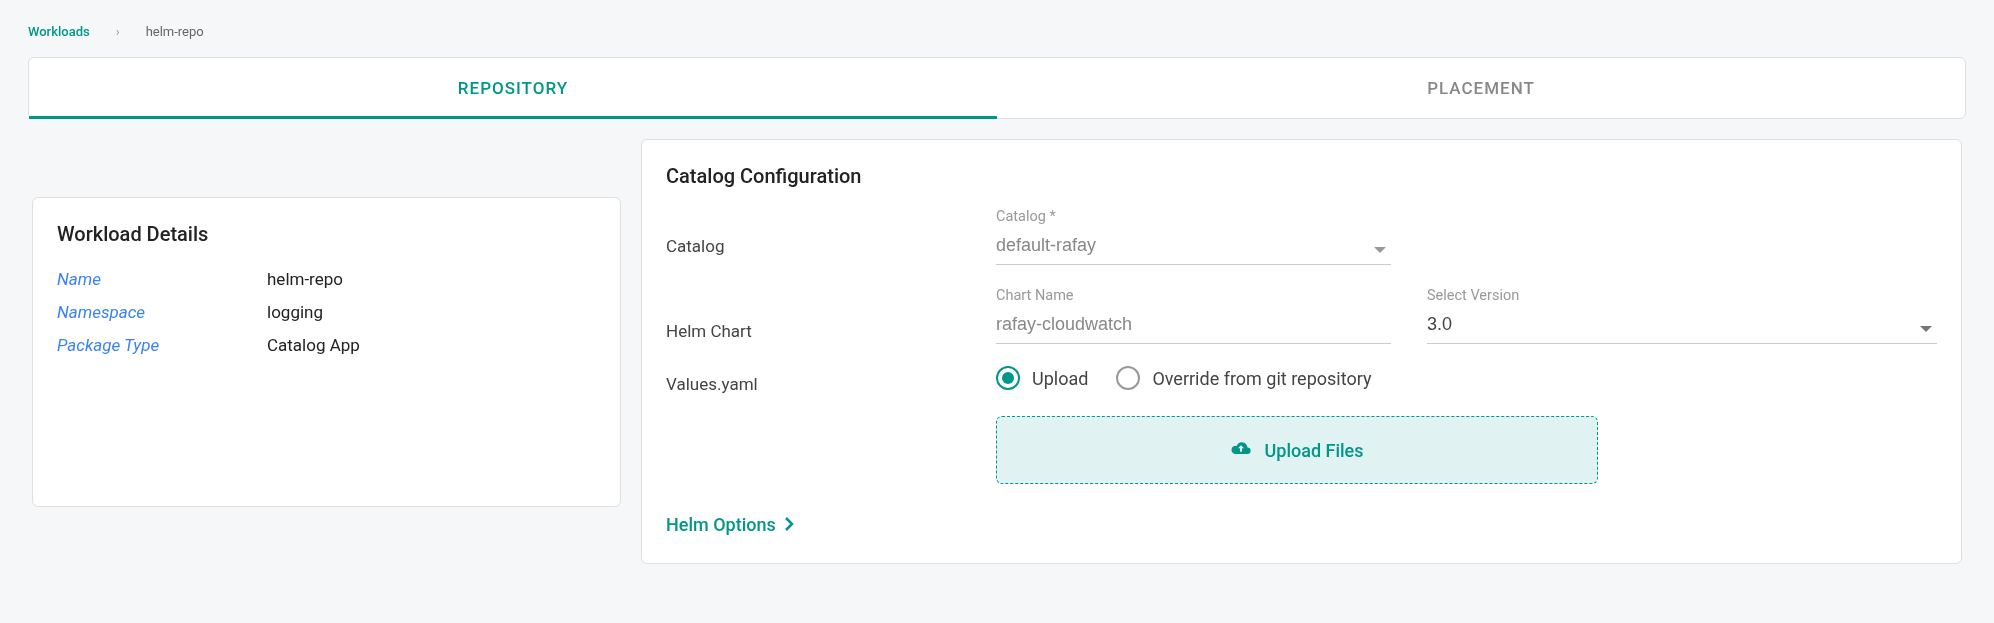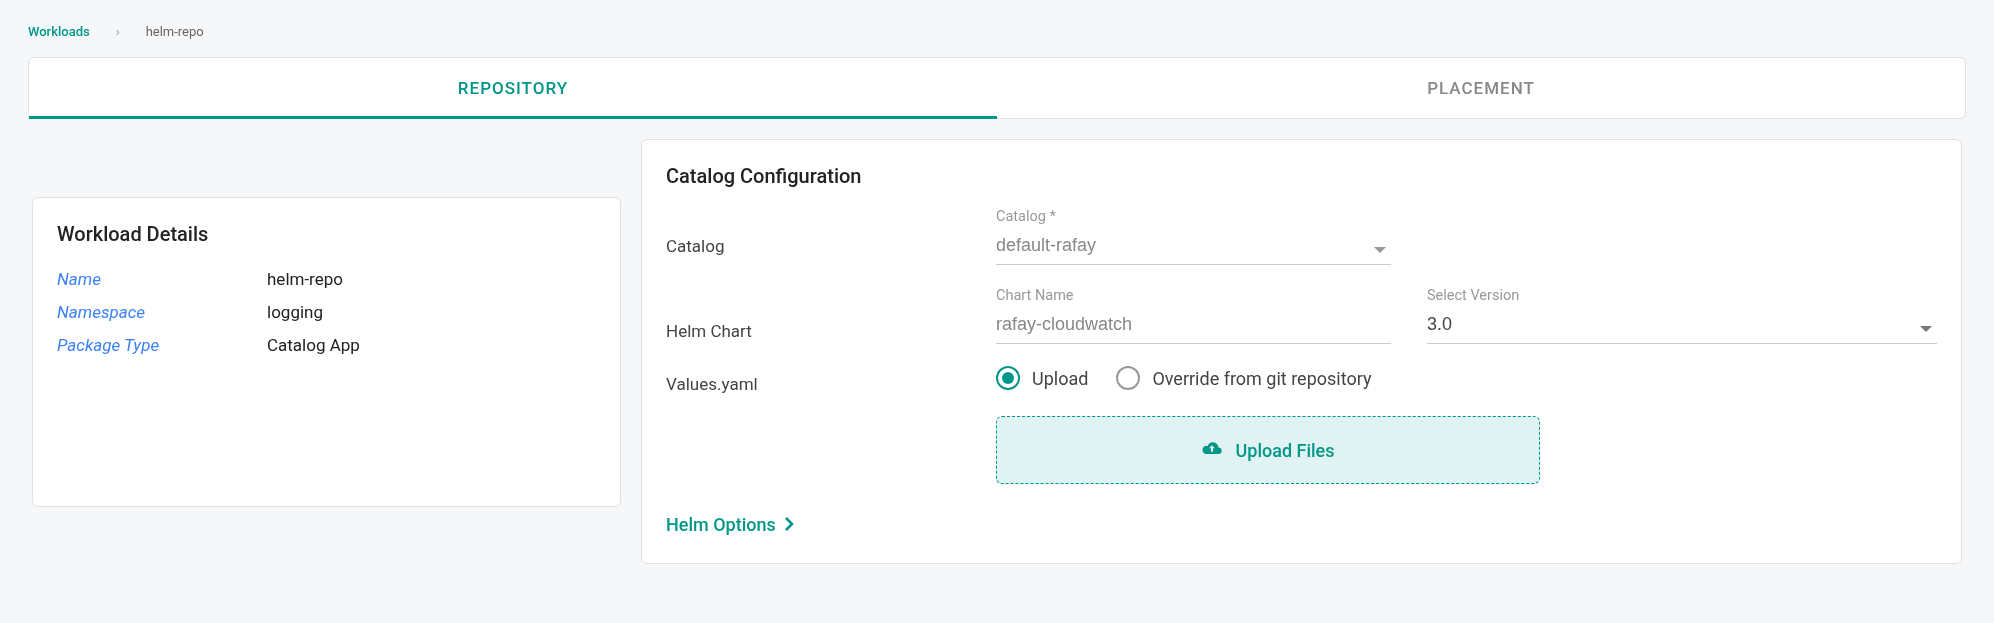--- a/index.html
+++ b/index.html
@@ -206,21 +206,21 @@
       margin-top: 0;
       border: 1.5px dashed #009688;
       background: #e0f2f1;
       border-radius: 6px;
       padding: 22px 0;
       display: flex;
       align-items: center;
       justify-content: center;
       gap: 12px;
       cursor: pointer;
-      width: 544px;
+      width: 602px;
     }
     .upload-box svg {
       width: 22px;
       height: 18px;
       fill: #009688;
     }
     .upload-text {
       color: #009688;
       font-size: 18px;
       font-weight: 500;

